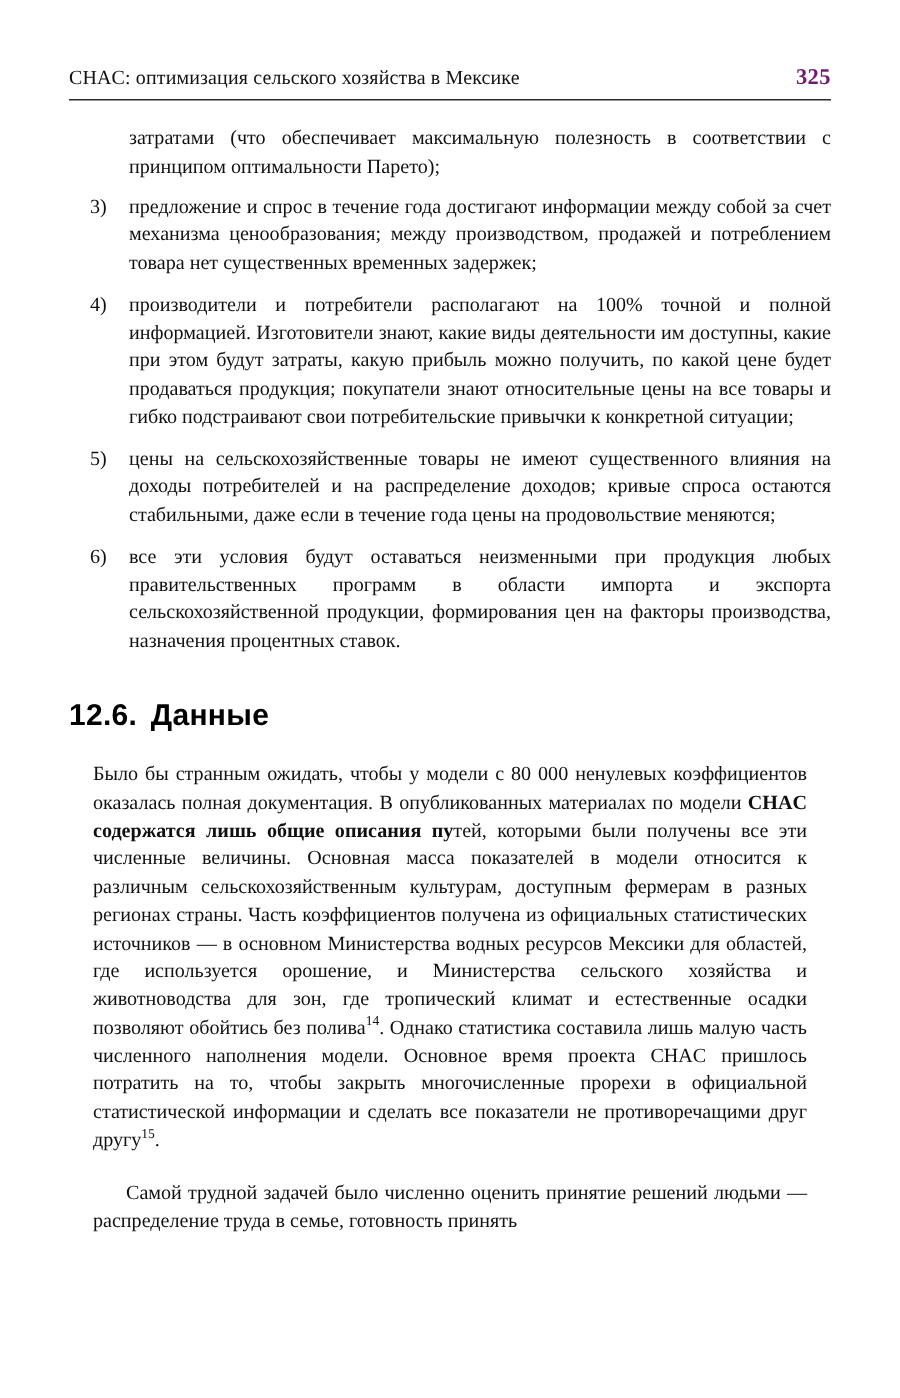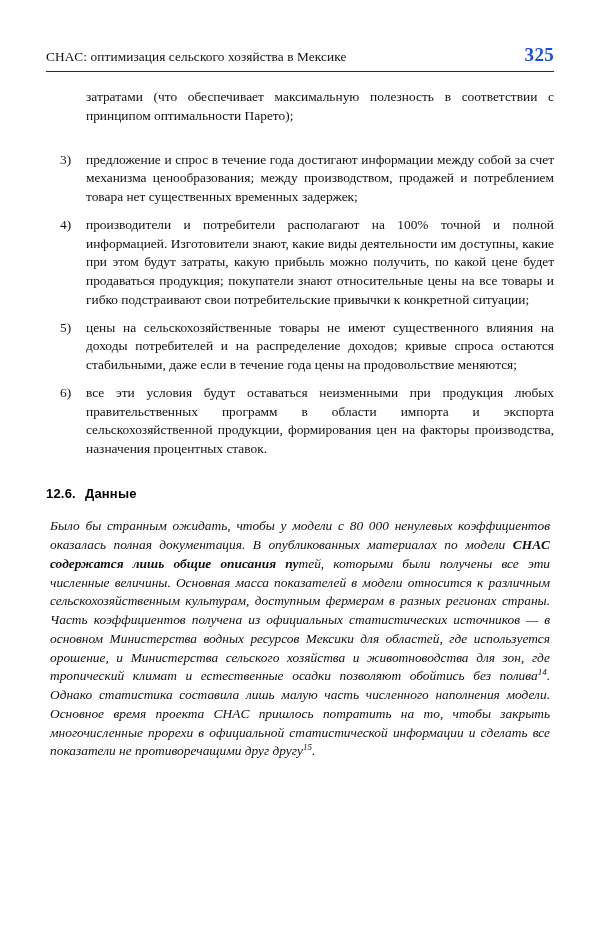--- a/index.html
+++ b/index.html
@@ -29,35 +29,35 @@
     padding-bottom: 5px;
     margin-bottom: 16px;
   }
   .header-title {
     font-size: 13.3px;
     letter-spacing: 0.1px;
     color: #111;
     white-space: nowrap;
   }
   .header-page-number {
-    font-size: 19px;
+    font-size: 15px;
     font-weight: bold;
-    color: #1d4ed8;
+    color: #701a75;
     letter-spacing: 0.3px;
   }
   .body-text {
     font-size: 13.4px;
     line-height: 1.40;
     text-align: justify;
     text-justify: inter-word;
     hyphens: manual;
     color: #101010;
   }
   .para-cont {
-    margin: 0 0 19px 0;
+    margin: 0 0 2px 0;
     padding-left: 40px;
     text-indent: 0;
   }
   .num-list {
     margin: 0;
     padding: 0;
     list-style: none;
   }
   .num-item {
     position: relative;
@@ -71,34 +71,33 @@
     width: 22px;
     text-align: left;
     font-size: 13.4px;
   }
   .num-item .item-text {
     display: block;
     text-align: justify;
   }
   h2.section-title {
     font-family: "Liberation Sans", "DejaVu Sans", sans-serif;
-    font-size: 13px;
+    font-size: 20px;
     font-weight: bold;
     margin: 26px 0 14px 0;
     padding-left: 0;
     letter-spacing: 0.2px;
     color: #000;
   }
   h2.section-title .sec-num {
     margin-right: 9px;
   }
   .prose {
-    margin: 4px;
+    margin: 16px;
     text-align: justify;
-    font-style: italic;
   }
   .prose + .prose {
     margin-top: 0;
   }
   .indent-para {
     text-indent: 22px;
   }
   b, .bold {
     font-weight: bold;
   }
@@ -143,15 +142,16 @@
         <span class="item-text">все эти условия будут оставаться неизменными при продукция любых правительственных программ в области импорта и экспорта сельскохозяйственной продукции, формирования цен на факторы производства, назначения процентных ставок.</span>
       </li>
     </ul>
 
     <h2 class="section-title">
       <span class="sec-num">12.6.</span><span>Данные</span>
     </h2>
 
     <p class="prose"><span>Было бы странным ожидать, чтобы у модели с 80 000 ненулевых коэффициентов оказалась полная документация. В опубликованных материалах по модели </span><b>CHAC содержатся лишь общие описания пу</b><span>тей, которыми были получены все эти численные величины. Основная масса показателей в модели относится к различным сельскохозяйственным культурам, доступным фермерам в разных регионах страны. Часть коэффициентов получена из официальных статистических источников — в основном Министерства водных ресурсов Мексики для областей, где используется орошение, и Министерства сельского хозяйства и животноводства для зон, где тропический климат и естественные осадки позволяют обойтись без полива</span><sup class="fn">14</sup><span>. Однако статистика составила лишь малую часть численного наполнения модели. Основное время проекта CHAC пришлось потратить на то, чтобы закрыть многочисленные прорехи в официальной статистической информации и сделать все показатели не противоречащими друг другу</span><sup class="fn">15</sup><span>.</span></p>
 
+    <p class="prose indent-para">Самой трудной задачей было численно оценить принятие решений людьми — распределение труда в семье, готовность принять</p>
 
   </div>
 </div>
 
 </body></html>

